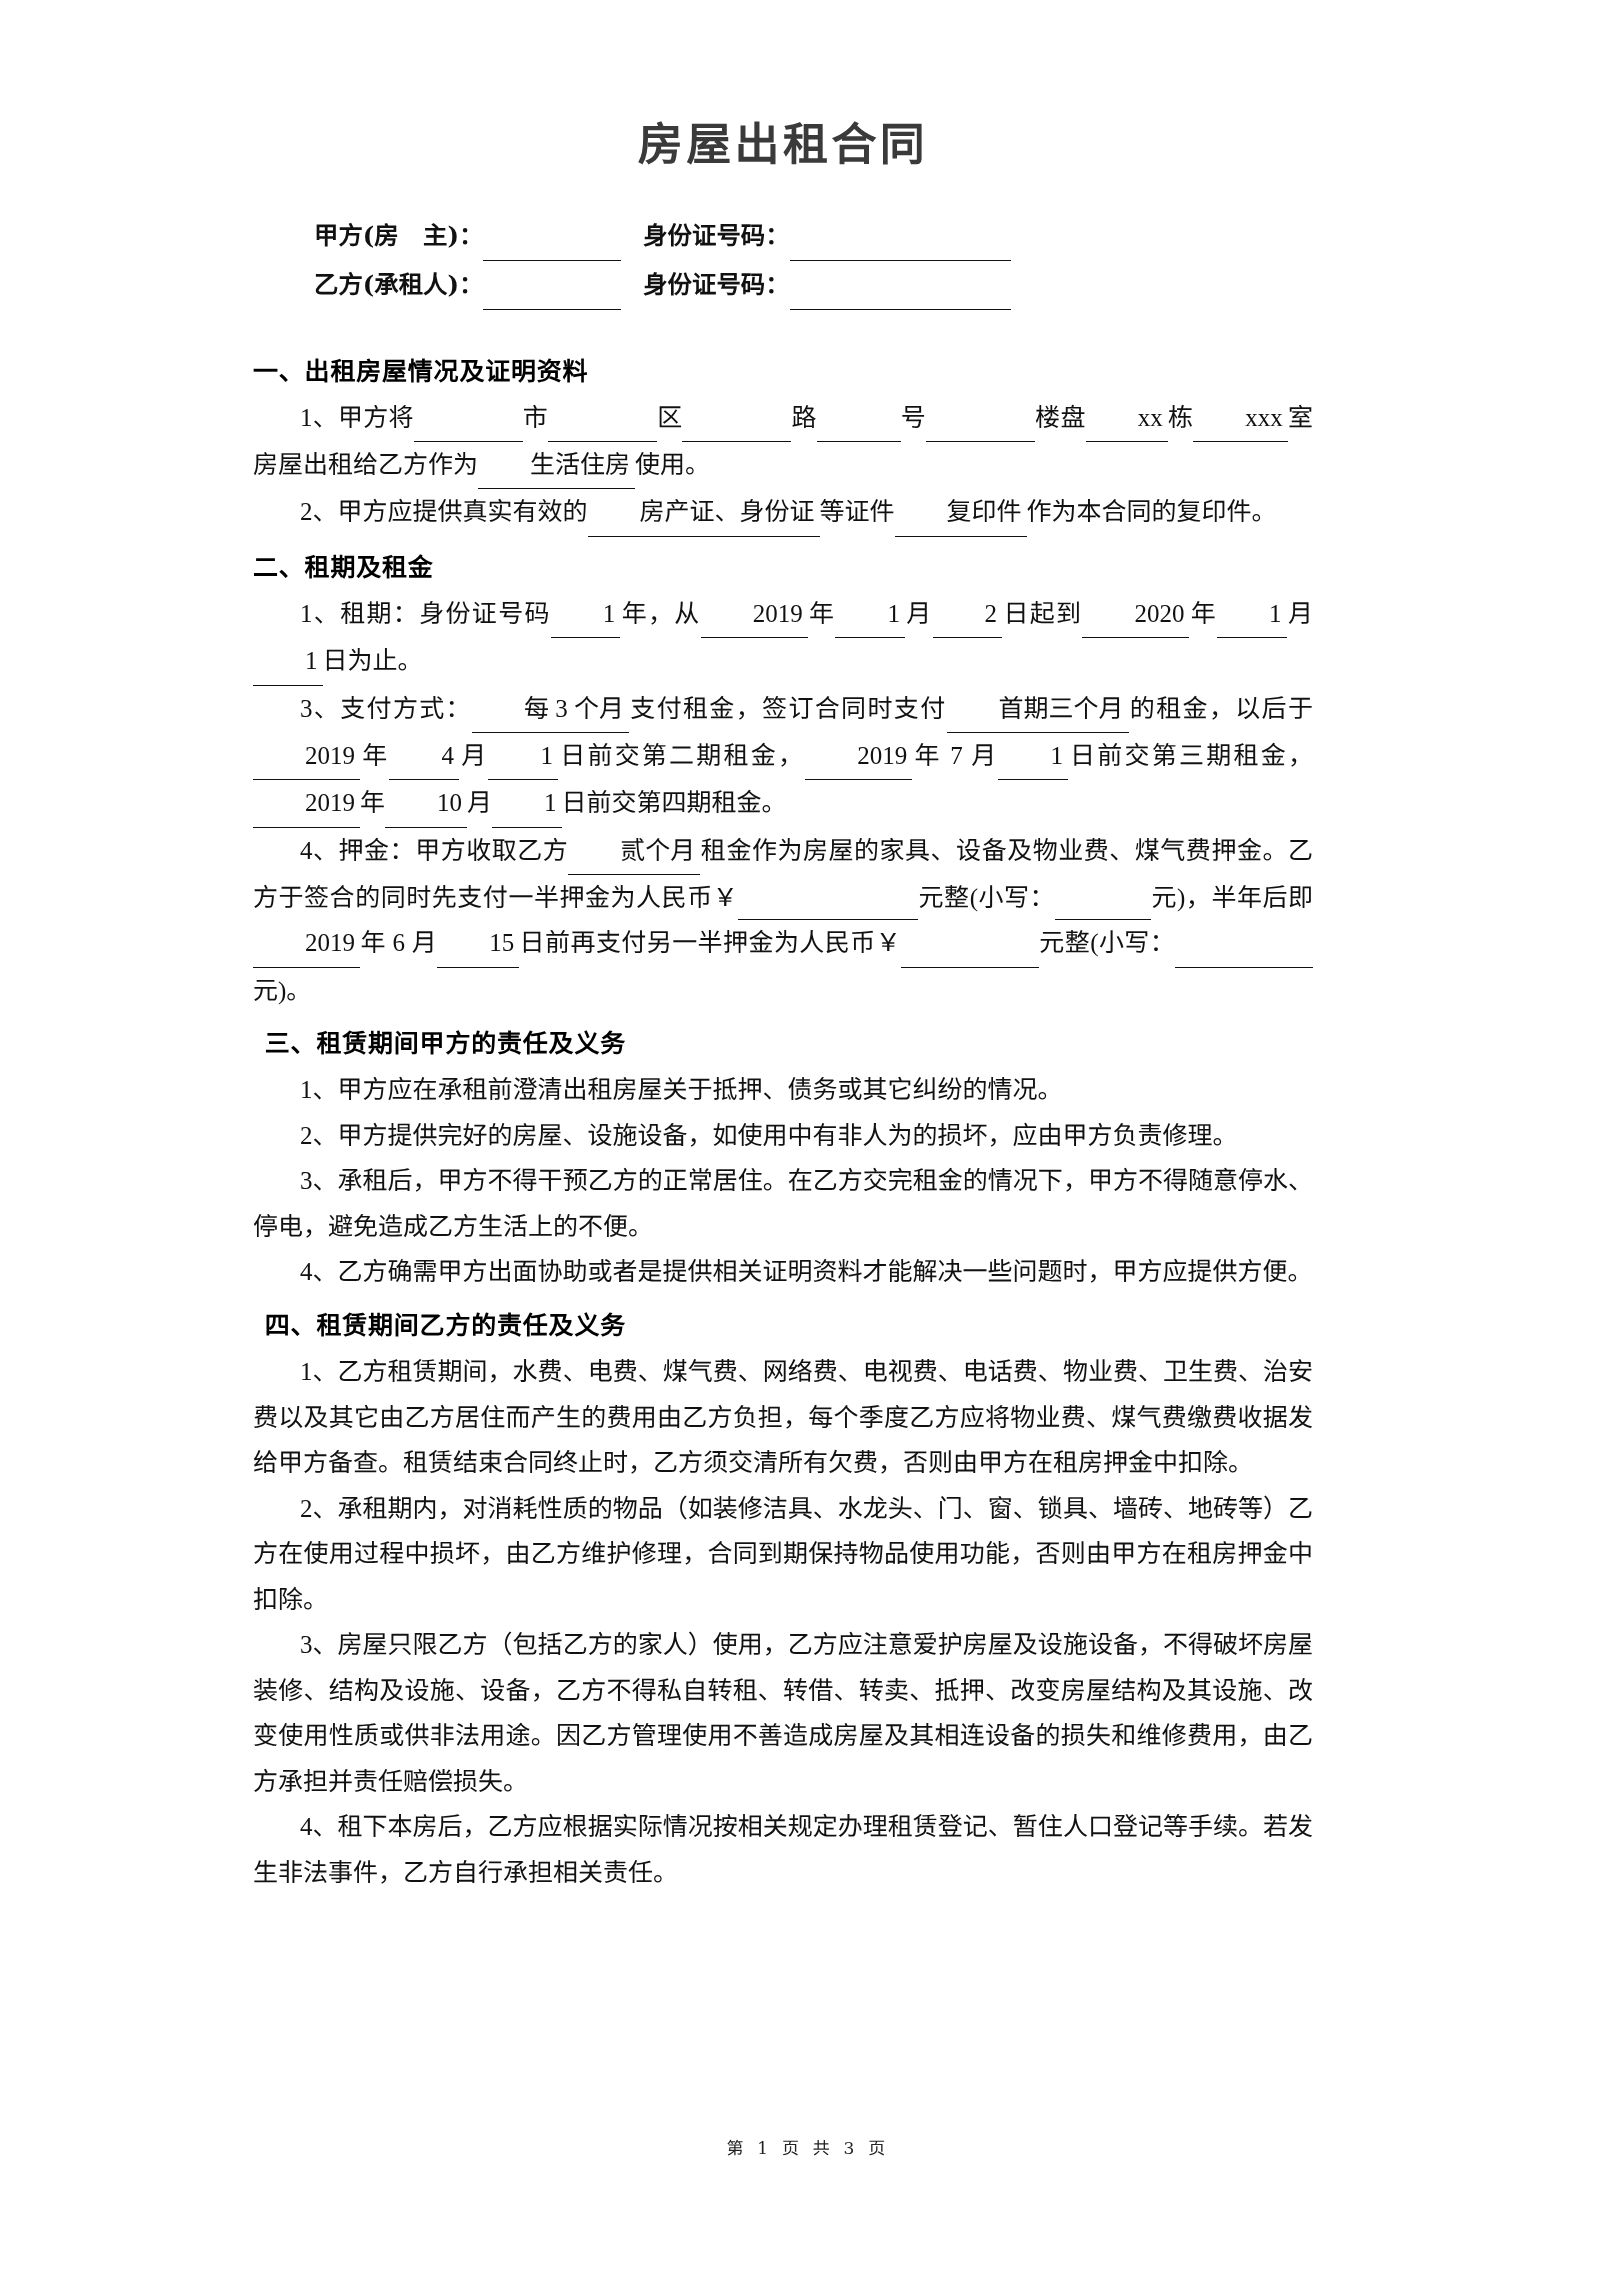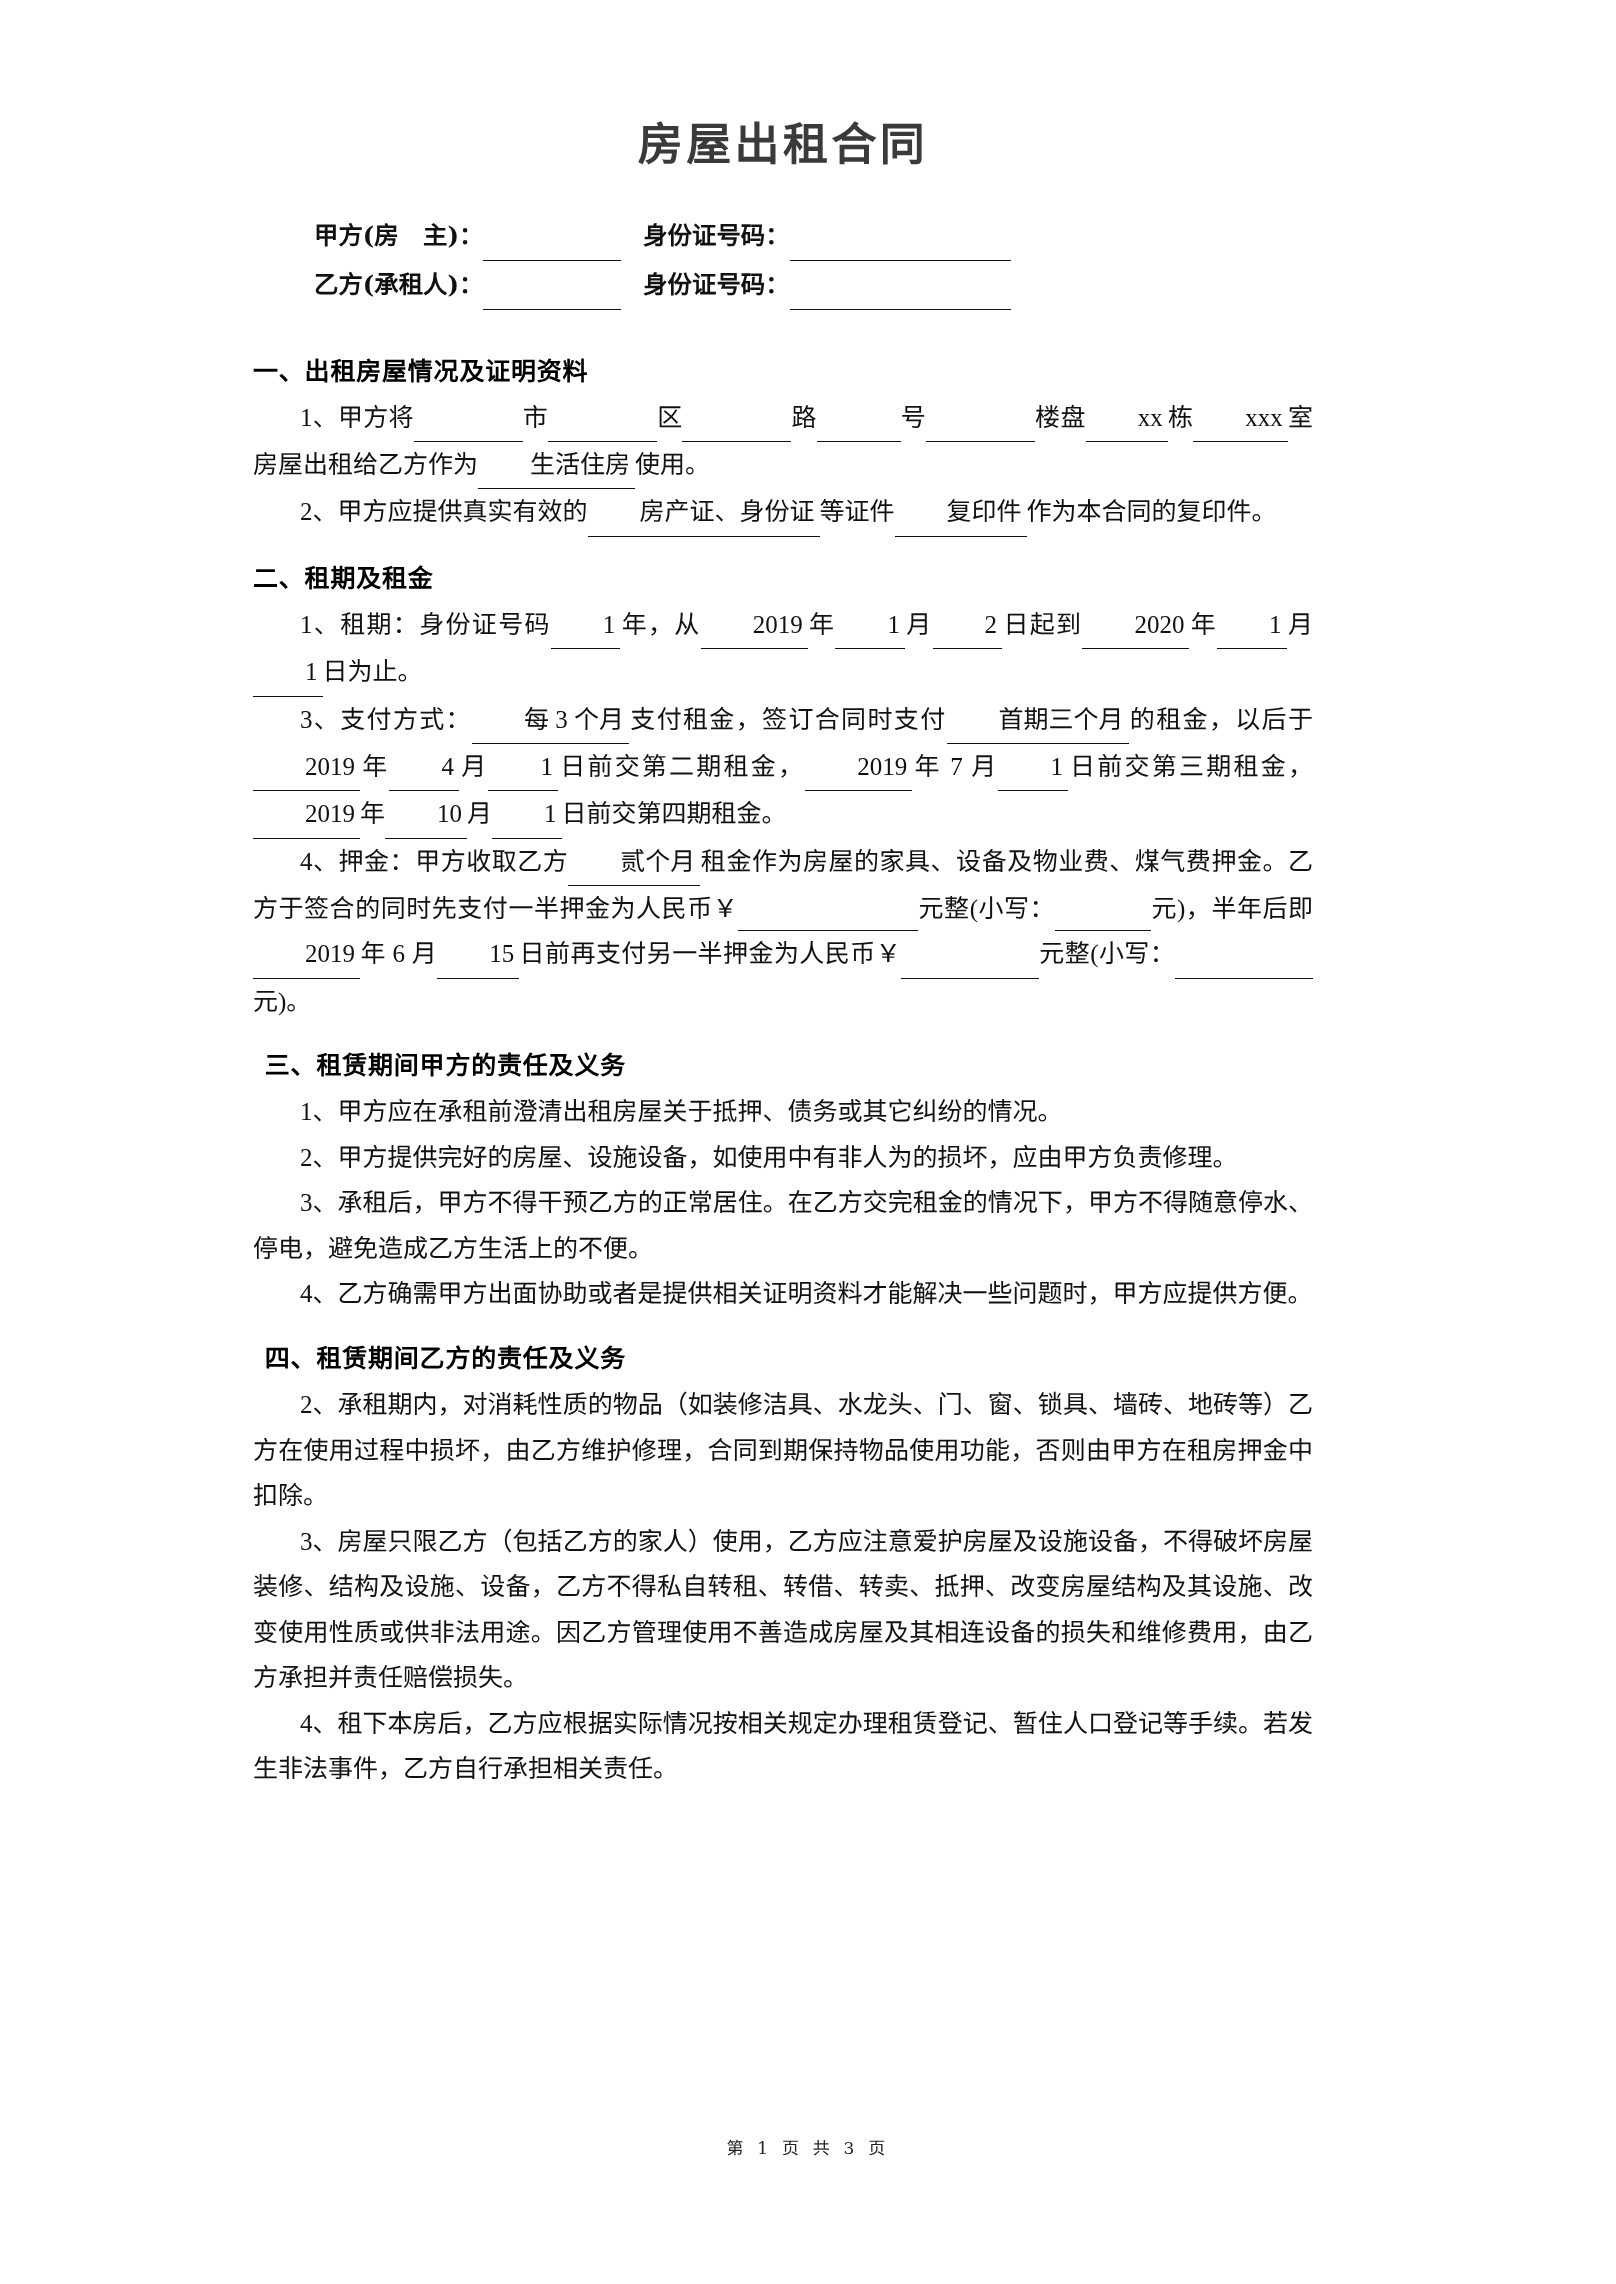--- a/index.html
+++ b/index.html
@@ -42,21 +42,21 @@
     color: #111;
   }
   .party-label {
     display: inline-block;
   }
   .gap-sm { display: inline-block; width: 22px; }
   .sec-head {
     font-size: 25px;
     font-weight: 700;
     line-height: 1.85;
-    margin: 19px 0 0 0;
+    margin: 8px 0 0 0;
     letter-spacing: 0.8px;
     color: #000;
   }
   .sec-head.indent-1 { padding-left: 11.8px; }
   .para {
     font-size: 25px;
     line-height: 1.82;
     margin: 0;
     text-align: justify;
     text-justify: inter-ideograph;
@@ -133,20 +133,21 @@
 
   <p class="para ind"><span>4、</span><span>押金：甲方收取乙方</span><span class="u">贰个月</span><span>租金作为房屋的家具、设备及物业费、煤气费押金。乙方于签合的同时先支付一半押金为人民币￥</span><span class="fill val w200"></span><span>元整(小写：</span><span class="fill val w100"></span><span>元)，半年后即</span><span class="u">2019</span><span>年 6 月</span><span class="u">15</span><span>日前再支付另一半押金为人民币￥</span><span class="fill val w150"></span><span>元整(小写：</span><span class="fill val w150"></span><span>元)。</span></p>
 
   <div class="sec-head indent-1">三、租赁期间甲方的责任及义务</div>
   <p class="para ind">1、甲方应在承租前澄清出租房屋关于抵押、债务或其它纠纷的情况。</p>
   <p class="para ind">2、甲方提供完好的房屋、设施设备，如使用中有非人为的损坏，应由甲方负责修理。</p>
   <p class="para ind">3、承租后，甲方不得干预乙方的正常居住。在乙方交完租金的情况下，甲方不得随意停水、停电，避免造成乙方生活上的不便。</p>
   <p class="para ind">4、乙方确需甲方出面协助或者是提供相关证明资料才能解决一些问题时，甲方应提供方便。</p>
 
   <div class="sec-head indent-1">四、租赁期间乙方的责任及义务</div>
+  <p class="para ind">1、乙方租赁期间，水费、电费、煤气费、网络费、电视费、电话费、物业费、卫生费、治安费以及其它由乙方居住而产生的费用由乙方负担，每个季度乙方应将物业费、煤气费缴费收据发给甲方备查。租赁结束合同终止时，乙方须交清所有欠费，否则由甲方在租房押金中扣除。</p>
   <p class="para ind">2、承租期内，对消耗性质的物品（如装修洁具、水龙头、门、窗、锁具、墙砖、地砖等）乙方在使用过程中损坏，由乙方维护修理，合同到期保持物品使用功能，否则由甲方在租房押金中扣除。</p>
   <p class="para ind">3、房屋只限乙方（包括乙方的家人）使用，乙方应注意爱护房屋及设施设备，不得破坏房屋装修、结构及设施、设备，乙方不得私自转租、转借、转卖、抵押、改变房屋结构及其设施、改变使用性质或供非法用途。因乙方管理使用不善造成房屋及其相连设备的损失和维修费用，由乙方承担并责任赔偿损失。</p>
   <p class="para ind">4、租下本房后，乙方应根据实际情况按相关规定办理租赁登记、暂住人口登记等手续。若发生非法事件，乙方自行承担相关责任。</p>
 
   <div class="footer">第 1 页 共 3 页</div>
 
 </div>
 
 
 </body></html>

